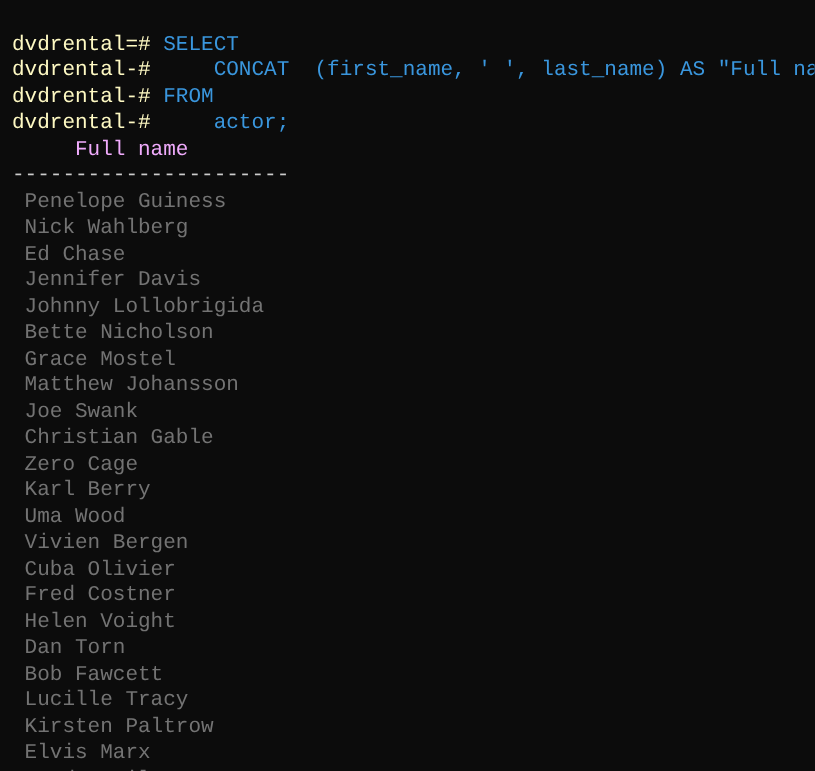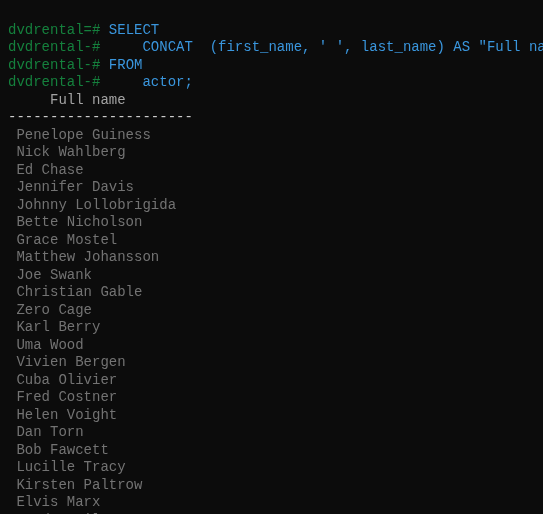--- a/index.html
+++ b/index.html
@@ -7,23 +7,23 @@
       color: #cccccc;
       font-family: Consolas, 'Courier New', monospace;
       font-size: 14px;
       line-height: 1.25;
       margin: 0;
       padding: 4px 8px;
       white-space: pre;
       width: 543px;
       box-sizing: border-box;
     }
-    .prompt { color: #15803d; }
+    .prompt { color: #fef9c3; }
     .keyword { color: #3a96dd; text-align: right; }
-    .header { color: #a3a3a3; }
+    .header { color: #f0abfc; }
     .sep { color: #cccccc; }
     .row { color: #737373; }
   </style>
 </head>
 <body>
 <div id="terminal"><div><span class="prompt">dvdrental=# </span><span class="keyword">SELECT</span></div><div><span class="prompt">dvdrental-# </span><span class="keyword">    CONCAT  (first_name, ' ', last_name) AS "Full name"</span></div><div><span class="prompt">dvdrental-# </span><span class="keyword">FROM</span></div><div><span class="prompt">dvdrental-# </span><span class="keyword">    actor;</span></div><div class="header">     Full name</div><div class="sep">----------------------</div><div class="row"> Penelope Guiness</div><div class="row"> Nick Wahlberg</div><div class="row"> Ed Chase</div><div class="row"> Jennifer Davis</div><div class="row"> Johnny Lollobrigida</div><div class="row"> Bette Nicholson</div><div class="row"> Grace Mostel</div><div class="row"> Matthew Johansson</div><div class="row"> Joe Swank</div><div class="row"> Christian Gable</div><div class="row"> Zero Cage</div><div class="row"> Karl Berry</div><div class="row"> Uma Wood</div><div class="row"> Vivien Bergen</div><div class="row"> Cuba Olivier</div><div class="row"> Fred Costner</div><div class="row"> Helen Voight</div><div class="row"> Dan Torn</div><div class="row"> Bob Fawcett</div><div class="row"> Lucille Tracy</div><div class="row"> Kirsten Paltrow</div><div class="row"> Elvis Marx</div><div class="row"> Sandra Kilmer</div></div>
 
 
 
 

